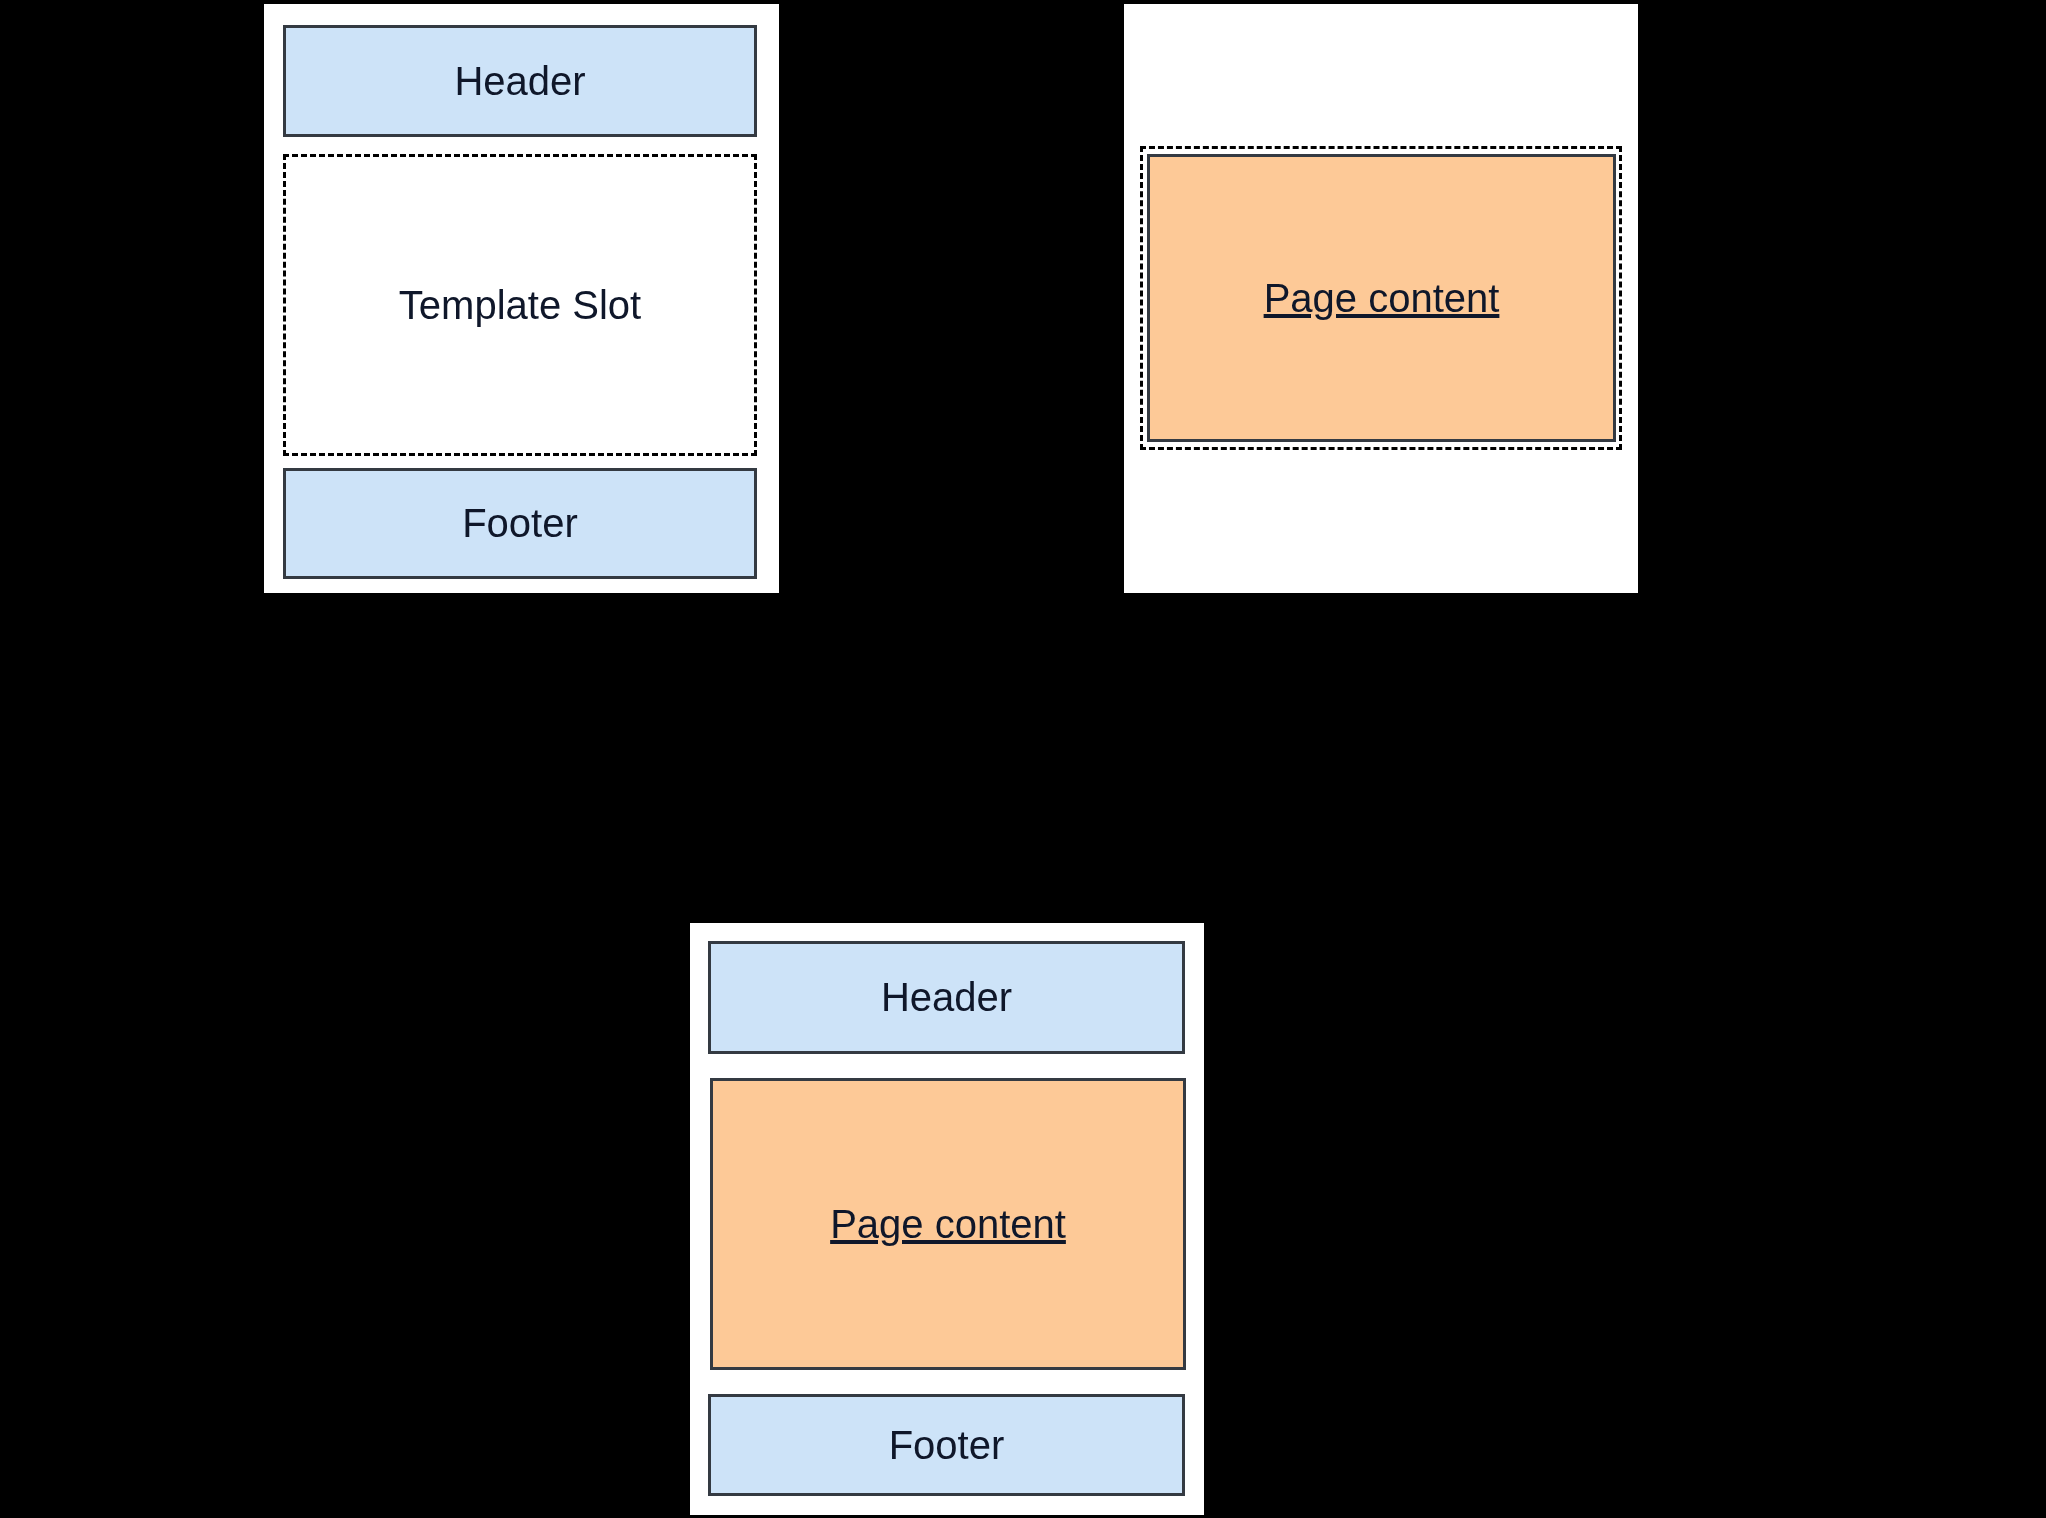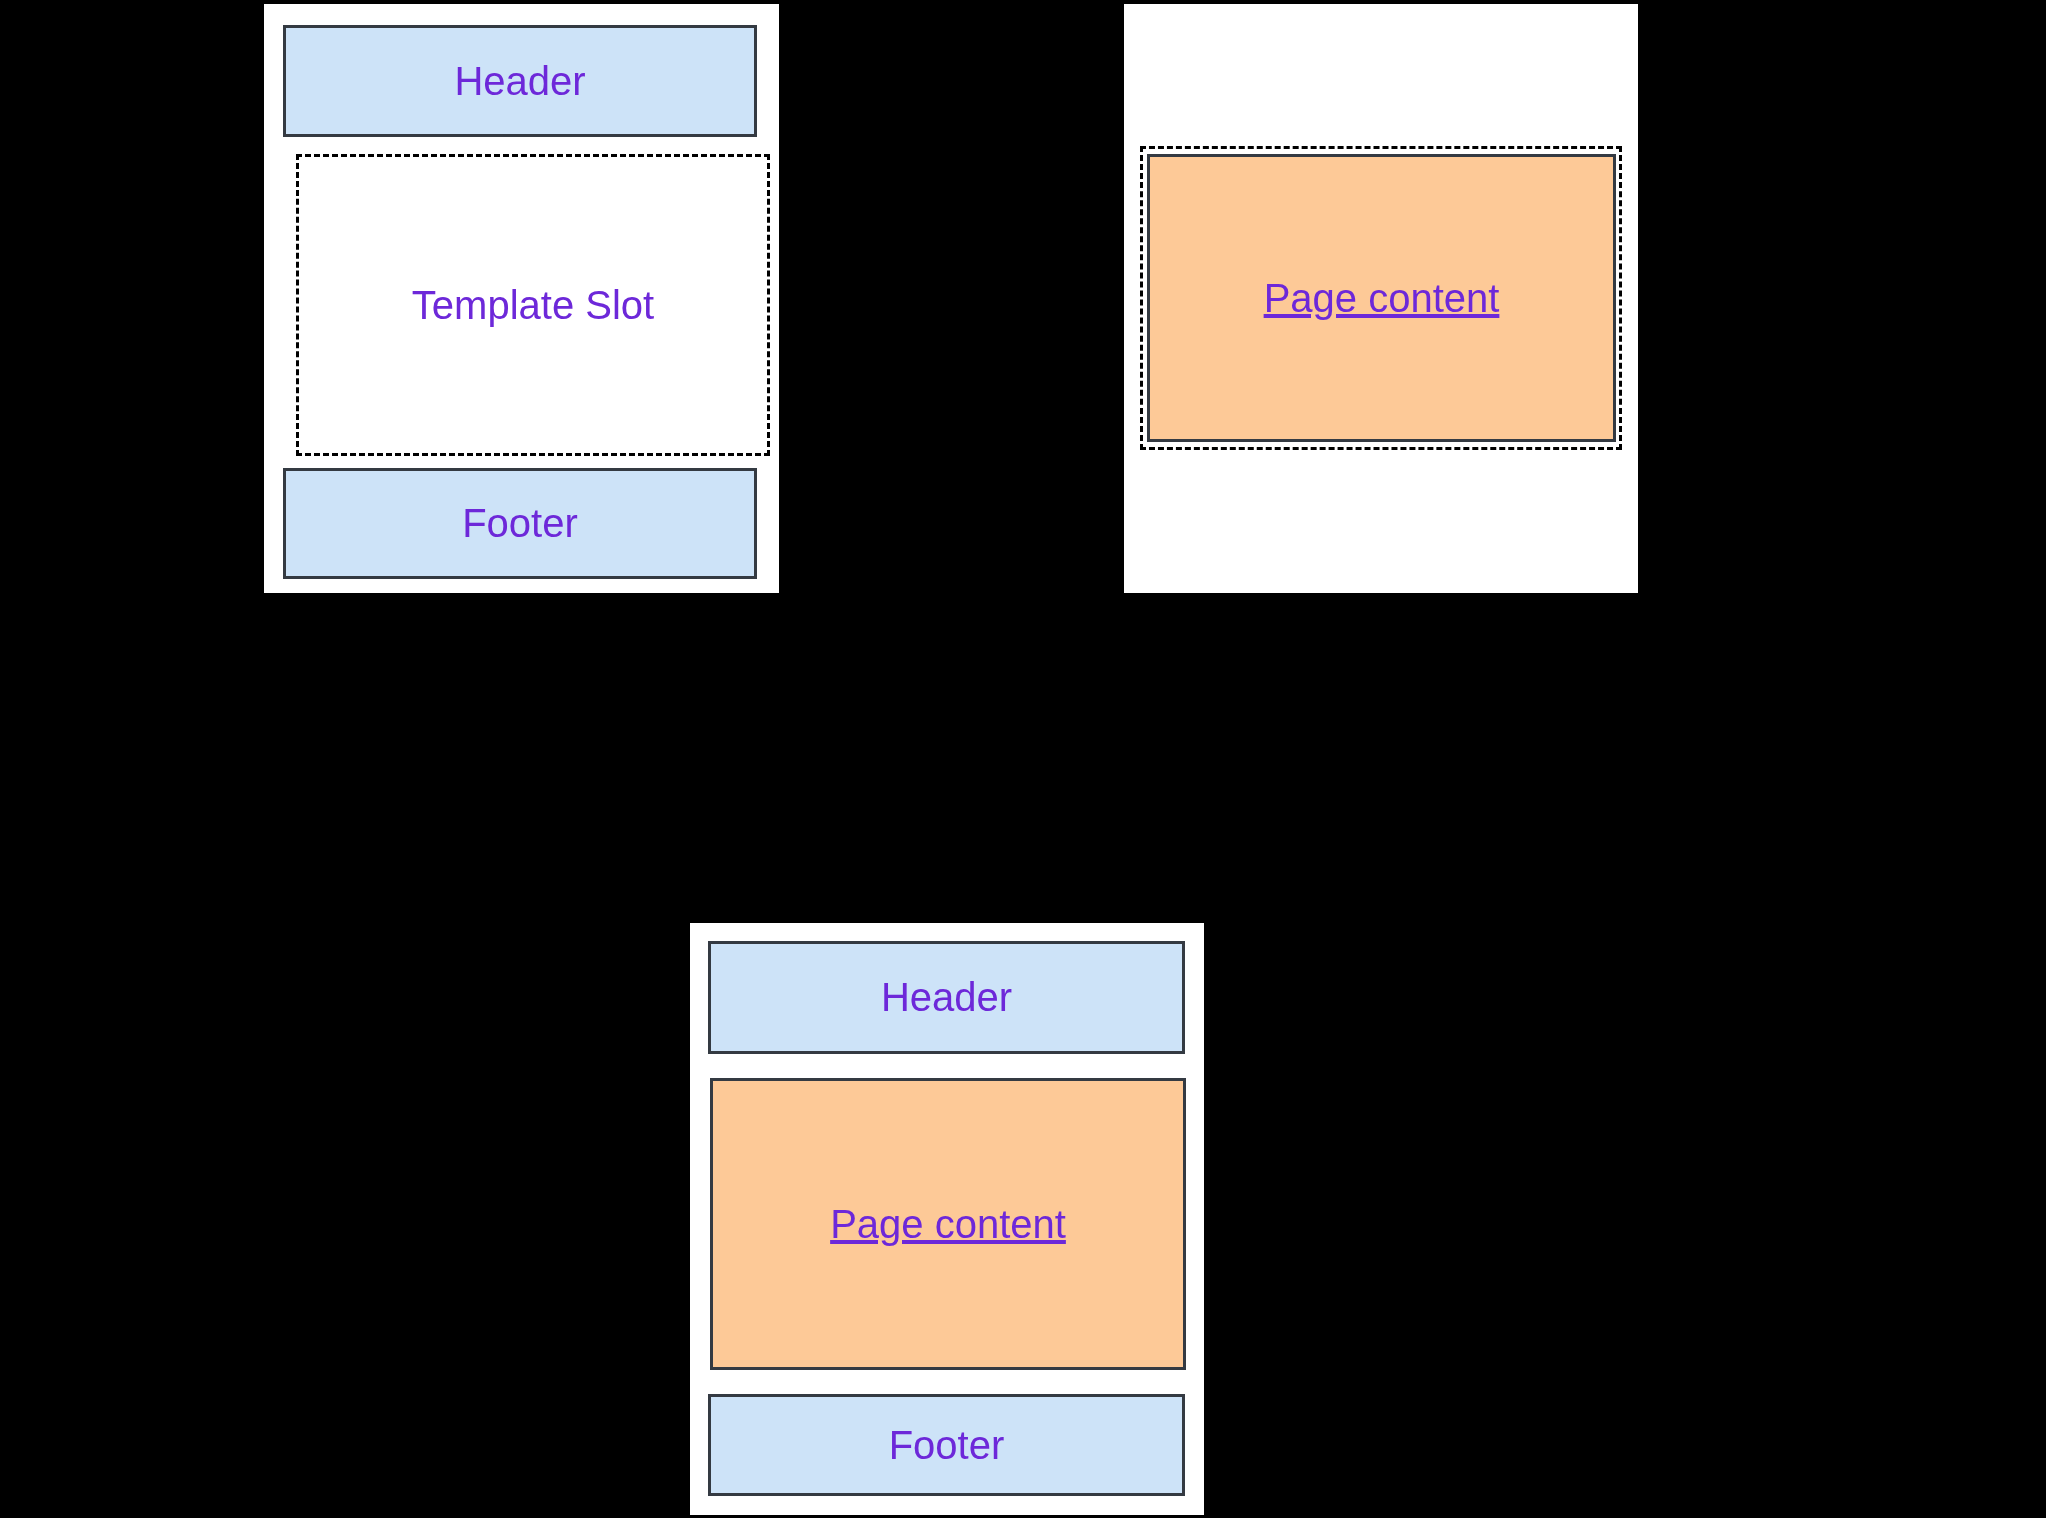--- a/index.html
+++ b/index.html
@@ -22,40 +22,40 @@
     background: #ffffff;
   }
   .box {
     position: absolute;
     border: 3px solid #343a42;
     box-sizing: border-box;
     display: flex;
     align-items: center;
     justify-content: center;
     font-size: 40px;
-    color: #6d28d9;
+    color: #0f172a;
     text-align: center;
   }
   .box.blue   { background: #cde3f8; }
   .box.orange { background: #fdc997; text-decoration: underline; }
   .box.slot {
     border: 3px dashed #000000;
     background: #ffffff;
   }
   .outline {
     position: absolute;
     border: 3px dashed #000000;
     box-sizing: border-box;
     background: transparent;
   }
 
   
   #template-card { left: 264px; top: 4px; width: 515px; height: 589px; }
   #template-card .header { left: 19px; top: 21px;  width: 474px; height: 112px; }
-  #template-card .slot   { left: 32px; top: 150px; width: 474px; height: 302px; }
+  #template-card .slot   { left: 19px; top: 150px; width: 474px; height: 302px; }
   #template-card .footer { left: 19px; top: 464px; width: 474px; height: 111px; }
 
   
   #page-card { left: 1124px; top: 4px; width: 514px; height: 589px; }
   #page-card .outline { left: 16px; top: 142px; width: 482px; height: 304px; }
   #page-card .content { left: 23px; top: 150px; width: 469px; height: 288px; }
 
   
   #result-card { left: 690px; top: 923px; width: 514px; height: 592px; }
   #result-card .header  { left: 18px; top: 18px;  width: 477px; height: 113px; }

